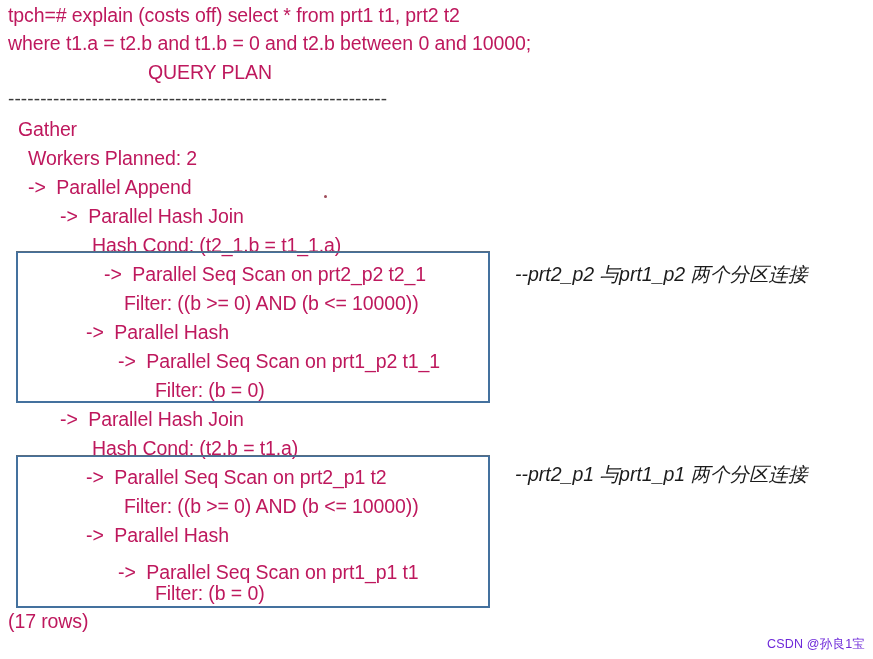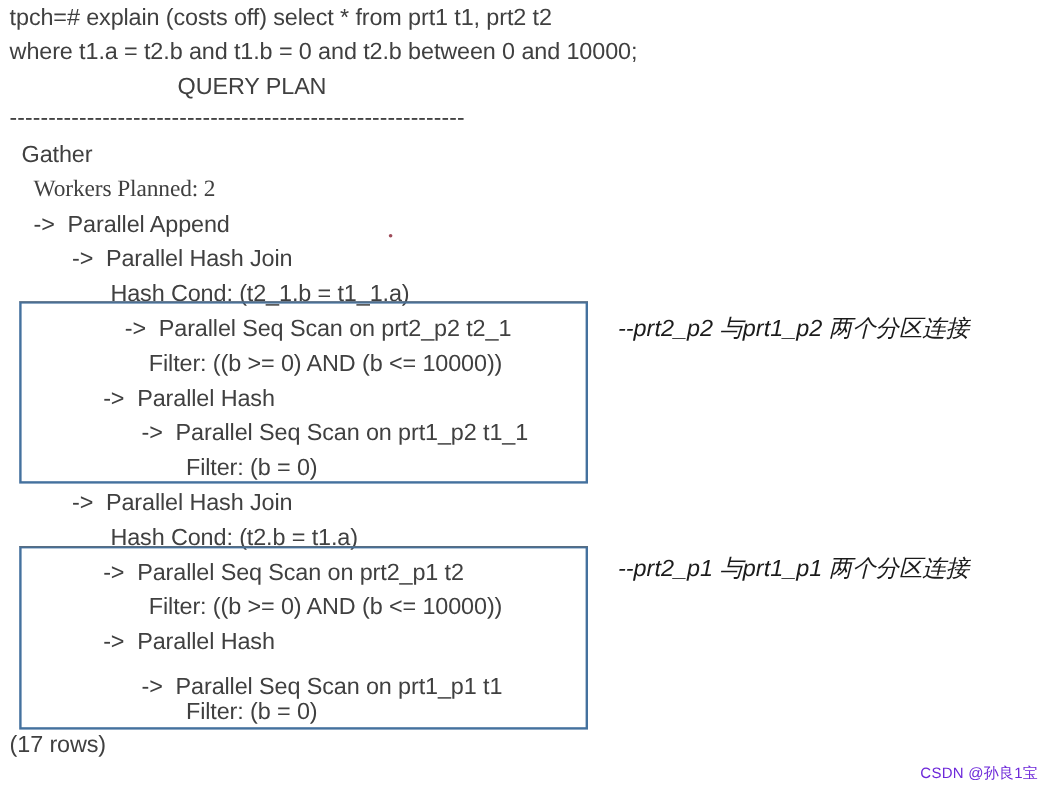--- a/index.html
+++ b/index.html
@@ -18,21 +18,21 @@
     -webkit-font-smoothing: antialiased;
   }
 
   
   .line {
     position: absolute;
     white-space: pre;
     font-size: 19.5px;
     line-height: 22px;
     letter-spacing: -0.1px;
-    color: #404040;
+    color: #be185d;
   }
 
   
   .sql {
     font-size: 19.5px;
   }
 
   .plan-head {
     font-size: 19.5px;
   }
@@ -107,21 +107,21 @@
 <div class="line sql" style="left:8px;  top:4px;">tpch=# explain (costs off) select * from prt1 t1, prt2 t2</div>
 
 <div class="line sql" style="left:8px;  top:32px;">where t1.a = t2.b and t1.b = 0 and t2.b between 0 and 10000;</div>
 
 <div class="line plan-head" style="left:148px; top:61px;">QUERY PLAN</div>
 
 <div class="dashes">-----------------------------------------------------------</div>
 
 <div class="line" style="left:18px;  top:118px;">Gather</div>
 
-<div class="line" style="left:28px;  top:147px;font-family:Liberation Serif, serif;">Workers Planned: 2</div>
+<div class="line" style="left:28px;  top:147px;">Workers Planned: 2</div>
 
 <div class="line" style="left:28px;  top:176px;">-&gt;  Parallel Append</div>
 
 <div class="line" style="left:60px;  top:205px;">-&gt;  Parallel Hash Join</div>
 
 <div class="line" style="left:92px;  top:234px;">Hash Cond: (t2_1.b = t1_1.a)</div>
 
 <div class="hl-box" style="left: 16px; top: 251px; width: 474px; height: 152px; border-color: rgb(68, 113, 158);"></div>
 
 <div class="line" style="left:104px;  top:263px;">-&gt;  Parallel Seq Scan on prt2_p2 t2_1</div>

